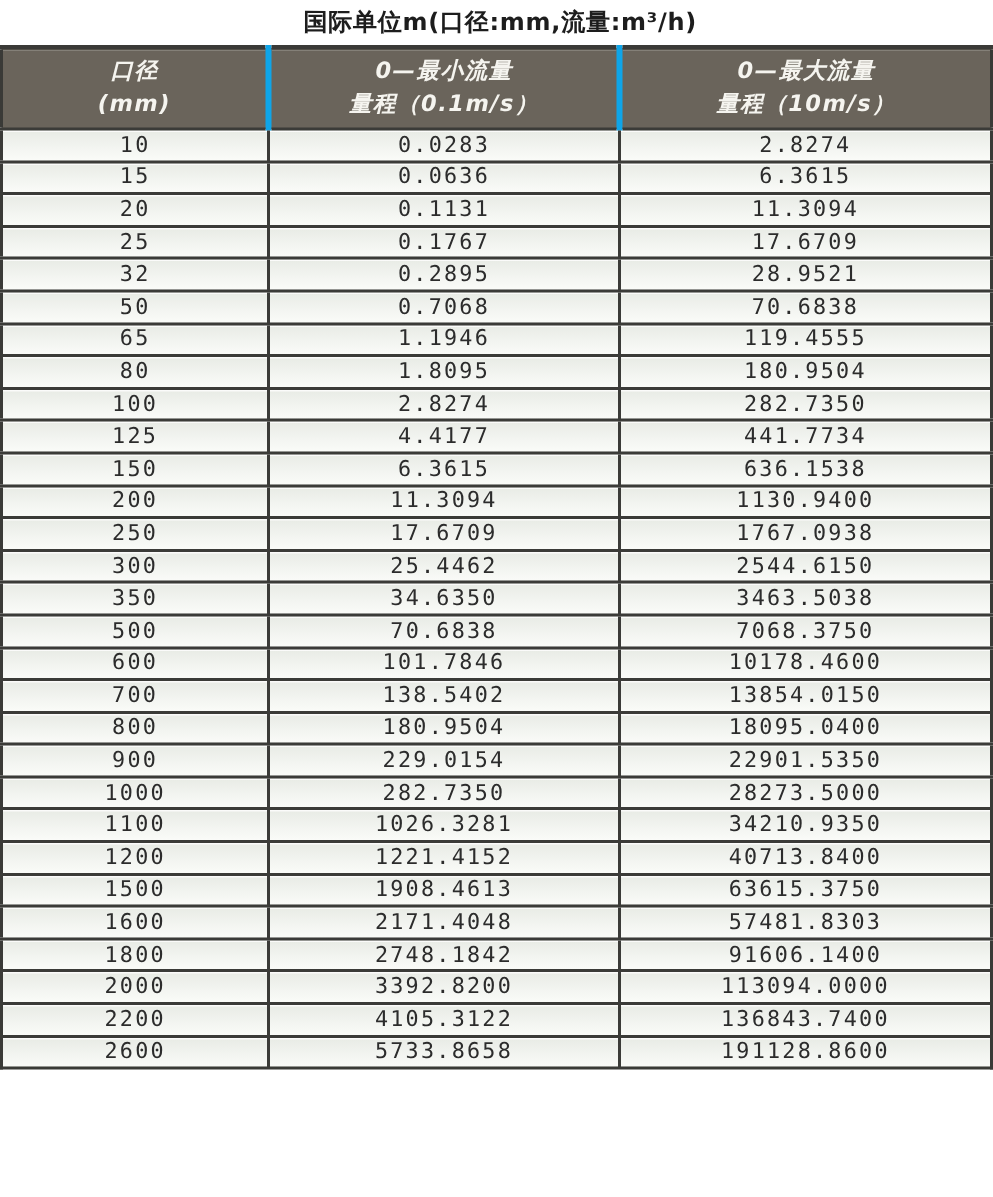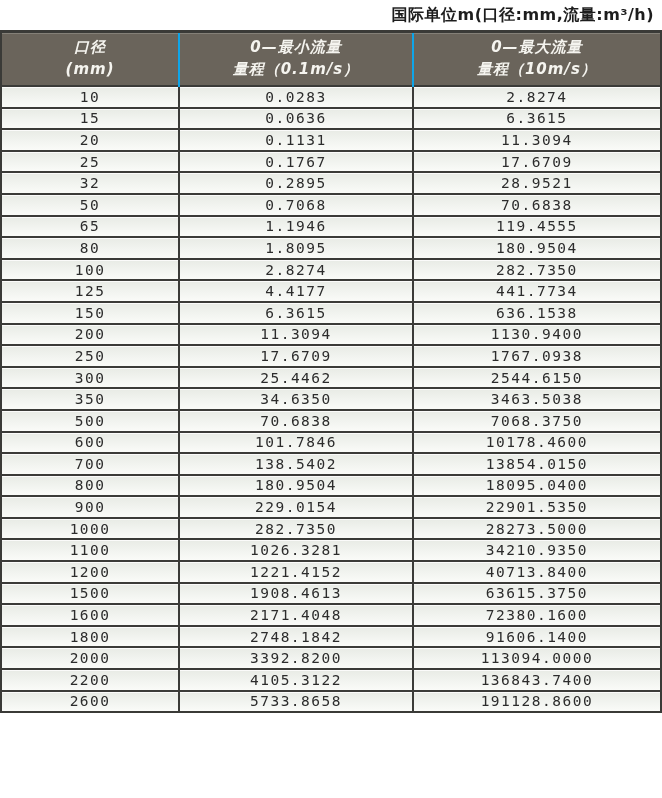--- a/index.html
+++ b/index.html
@@ -12,21 +12,21 @@
     width: 662px;
     height: 798px;
     overflow: hidden;
     background: #ffffff;
     box-sizing: border-box;
   }
   .title-bar {
     height: 30px;
     display: flex;
     align-items: center;
-    justify-content: flex-end;
+    justify-content: center;
     padding-right: 8px;
     box-sizing: border-box;
     background: #ffffff;
     padding-left: 13px;
   }
   .title {
     font-size: 16px;
     font-weight: bold;
     color: #1d1d1d;
     letter-spacing: 0.5px;
@@ -41,21 +41,21 @@
   }
   thead th {
     height: 50px;
     background: #6a645b;
     color: #f5f4ef;
     font-weight: bold;
     font-size: 15px;
     line-height: 1.45;
     text-align: center;
     vertical-align: middle;
-    border-left: 2px solid #0ea5e9;
+    border-left: 4px solid #0ea5e9;
     box-shadow: inset 0 1px 0 rgba(255,255,255,0.18);
     letter-spacing: 1px;
   }
   thead th:first-child { border-left: none; }
   thead th .h-line { display: block; font-style: italic; }
   tbody td {
     height: 19.6px;
     padding: 0;
     text-align: center;
     vertical-align: middle;
@@ -218,21 +218,21 @@
     <td>40713.8400</td>
   </tr>
         <tr>
     <td>1500</td>
     <td>1908.4613</td>
     <td>63615.3750</td>
   </tr>
         <tr>
     <td>1600</td>
     <td>2171.4048</td>
-    <td>72380.1600</td>
+    <td>57481.8303</td>
   </tr>
         <tr>
     <td>1800</td>
     <td>2748.1842</td>
     <td>91606.1400</td>
   </tr>
         <tr>
     <td>2000</td>
     <td>3392.8200</td>
     <td>113094.0000</td>

